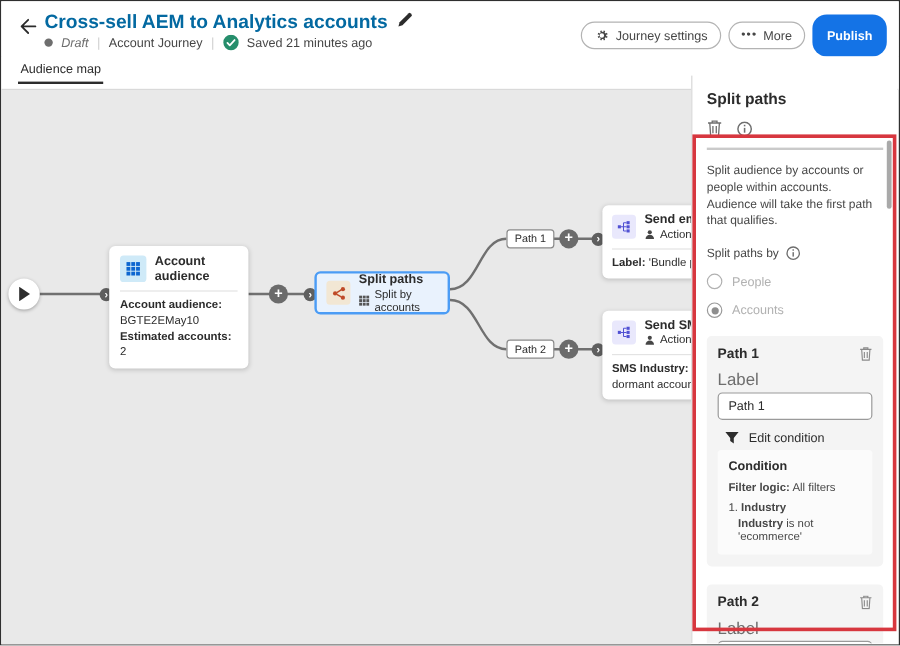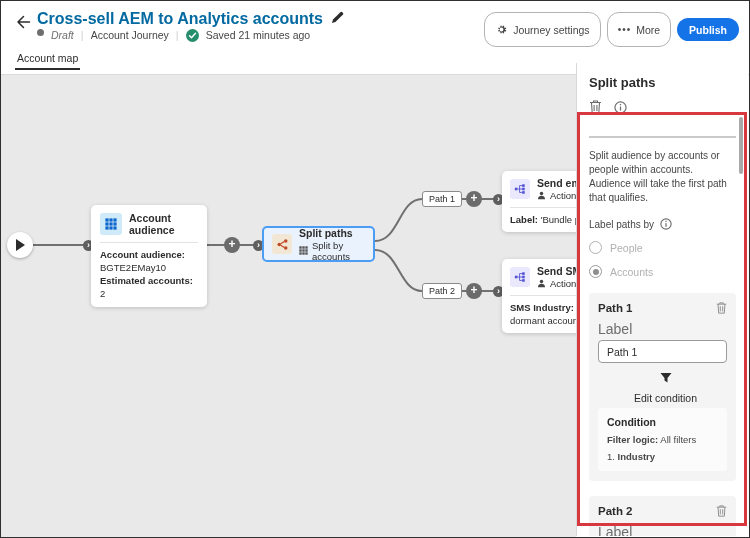--- a/index.html
+++ b/index.html
@@ -10,30 +10,30 @@
     font-family:"Liberation Sans", sans-serif; color:#2c2c2c;
   }
 
   
   .header { position:absolute; top:0; left:0; right:0; height:46px; background:#fff; }
   .back-btn { position:absolute; left:12px; top:13px; width:20px; height:20px; cursor:pointer;
               display:flex; align-items:center; justify-content:center; }
   .title-row { position:absolute; left:36px; top:9px; display:flex; align-items:center; gap:7px; }
   .page-title { font-size:16px; font-weight:700; color:#0369a1; }
   .pencil-btn { width:14px; height:14px; display:flex; align-items:center; justify-content:center; cursor:pointer; }
-  .status-row { position:absolute; left:36px; top:28px; display:flex; align-items:flex-start; gap:7px;
+  .status-row { position:absolute; left:36px; top:28px; display:flex; align-items:center; gap:7px;
                 font-size:10.5px; color:#464646; }
   .status-dot { width:7px; height:7px; border-radius:50%; background:#6e6e6e; }
   .status-draft { font-style:italic; color:#6e6e6e; }
   .status-sep { color:#d0d0d0; font-size:11px; }
   .hdr-buttons { position:absolute; right:10px; top:11px; display:flex; align-items:center; gap:6px; }
-  .btn-outline { display:flex; align-items:center; gap:5px; height:35px; padding:0 10px;
+  .btn-outline { display:flex; align-items:center; gap:5px; height:23px; padding:0 10px;
                  border:1px solid #b3b3b3; border-radius:12px; background:#fff;
                  font-size:10.5px; color:#464646; cursor:pointer; white-space:nowrap; }
-  .btn-primary { height:23px; padding:10px 12px; border:none; border-radius:12px; background:#1473e6;
+  .btn-primary { height:35px; padding:10px 12px; border:none; border-radius:12px; background:#1473e6;
                  color:#fff; font-size:10.5px; font-weight:700; cursor:pointer; display:flex; align-items:center; }
   .more-dots { font-size:10px; letter-spacing:1px; color:#464646; }
 
   
   .tabbar { position:absolute; top:46px; left:0; right:0; height:28px; background:#fff;
             border-bottom:1px solid #d9d9d9; }
   .tab { display:inline-block; margin-left:14px; padding:5px 2px 4px 2px; font-size:10.5px;
          color:#2c2c2c; border-bottom:2px solid #2c2c2c; cursor:pointer; }
 
   
@@ -65,37 +65,37 @@
   .node-email { left:501px; top:96px; width:98px; padding:6px 8px; white-space:nowrap; overflow:hidden; }
   .node-sms   { left:501px; top:184px; width:98px; padding:6px 8px; white-space:nowrap; overflow:hidden; }
   .bold { font-weight:700; }
 
   
   .panel { position:absolute; top:62px; right:1px; bottom:1px; width:172px; background:#fff;
            border-left:1px solid #d8d8d8; padding:10px 12px 0 12px; overflow:hidden; }
   .panel-title { font-size:13px; font-weight:700; color:#2c2c2c; margin-top:2px; }
   .panel-icons { display:flex; align-items:center; gap:12px; margin-top:10px; }
   .panel-icon-btn { cursor:pointer; display:flex; align-items:center; }
-  .panel-desc { border-top:2px solid #cacaca; margin-top:22px; padding-top:11px;
+  .panel-desc { border-top:2px solid #cacaca; margin-top:9px; padding-top:11px;
                 font-size:10px; line-height:14px; color:#464646; }
   .splitby-row { display:flex; align-items:center; gap:6px; margin-top:13px; font-size:10px; color:#464646; }
   .radio-row { display:flex; align-items:center; gap:8px; margin-top:11px; font-size:10.5px; color:#b1b1b1; }
   .radio { width:13px; height:13px; border-radius:50%; border:1.5px solid #b1b1b1; background:#fff;
            display:flex; align-items:center; justify-content:center; }
   .radio.sel { border-color:#9a9a9a; }
   .radio.sel::after { content:""; width:6px; height:6px; border-radius:50%; background:#8e8e8e; }
   .path-card { background:#f4f4f4; border-radius:4px; margin-top:15px; padding:9px 9px 10px 9px; }
   .path-card-hd { display:flex; align-items:center; justify-content:space-between; }
   .path-card-title { font-size:11.5px; font-weight:700; color:#2c2c2c; }
   .field-label { font-size:14px; color:#6e6e6e; margin-top:7px; }
   .path-input { width:100%; height:23px; border:1px solid #9a9a9a; border-radius:4px; background:#fff;
                 padding:0 8px; font-size:10.5px; color:#2c2c2c; margin-top:3px;
                 font-family:"Liberation Sans", sans-serif; }
   .edit-cond { display:flex; align-items:center; gap:8px; margin:9px 0 0 6px; font-size:10.5px;
-               color:#2c2c2c; cursor:pointer;flex-direction:column; }
+               color:#2c2c2c; cursor:pointer; }
   .cond-box { background:#fbfbfb; border-radius:3px; margin-top:4px; padding:8px 9px 9px 9px; }
   .cond-title { font-size:10.5px; font-weight:700; color:#2c2c2c; }
   .cond-line { font-size:9.5px; color:#464646; margin-top:6px; }
   .cond-sub { font-size:9.5px; color:#464646; margin-top:2px; padding-left:8px; }
 
   
   .red-annotation { position:absolute; left:576px; top:111px; width:170px; height:414px;
                     border:3px solid #d7373f; pointer-events:none; z-index:40; }
   .scroll-thumb { position:absolute; left:738px; top:116px; width:4px; height:57px;
                   background:#a9a9a9; border-radius:2px; z-index:30; cursor:pointer; }
@@ -150,21 +150,21 @@
         <span class="more-dots">•••</span>
         <span>More</span>
       </button>
       <button class="btn-primary">
         <span>Publish</span>
       </button>
     </div>
   </div>
 
   <div class="tabbar">
-    <span class="tab">Account map</span>
+    <span class="tab">Audience map</span>
   </div>
 
   <div class="canvas">
     <svg class="wires" width="575" height="462">
       <path d="M32 170 H88" stroke="#707070" stroke-width="2" fill="none"></path>
       <path d="M206 170 H261" stroke="#707070" stroke-width="2" fill="none"></path>
       <path d="M374 166 C398 166 398 124 421 124" stroke="#707070" stroke-width="2" fill="none"></path>
       <path d="M374 175 C398 175 398 216 421 216" stroke="#707070" stroke-width="2" fill="none"></path>
       <path d="M450 124 H499" stroke="#707070" stroke-width="2" fill="none"></path>
       <path d="M450 216 H499" stroke="#707070" stroke-width="2" fill="none"></path>
@@ -331,21 +331,21 @@
               <rect x="6.3" y="6" width="1.4" height="4.3" fill="#6e6e6e"></rect>
               <rect x="6.3" y="3.2" width="1.4" height="1.4" fill="#6e6e6e"></rect>
             </svg>
         </span>
       </span>
     </div>
 
     <div class="panel-desc">Split audience by accounts or people within accounts. Audience will take the first path that qualifies.</div>
 
     <div class="splitby-row">
-      <span>Label paths by</span>
+      <span>Split paths by</span>
       <span style="display:flex;">
         <svg width="12" height="12" viewBox="0 0 14 14">
             <circle cx="7" cy="7" r="6" fill="none" stroke="#6e6e6e" stroke-width="1.3"></circle>
             <rect x="6.3" y="6" width="1.4" height="4.3" fill="#6e6e6e"></rect>
             <rect x="6.3" y="3.2" width="1.4" height="1.4" fill="#6e6e6e"></rect>
           </svg>
       </span>
     </div>
 
     <div class="radio-row">
@@ -381,20 +381,23 @@
       <div class="cond-box">
         <div class="cond-title">Condition</div>
         <div class="cond-line">
           <span class="bold">Filter logic:</span>
           <span>All filters</span>
         </div>
         <div class="cond-line">
           <span>1.</span>
           <span class="bold">Industry</span>
         </div>
+        <div class="cond-sub">
+          <span class="bold">Industry</span><span> is not 'ecommerce'</span>
+        </div>
       </div>
     </div>
 
     <div class="path-card">
       <div class="path-card-hd">
         <span class="path-card-title">Path 2</span>
         <span class="panel-icon-btn">
           <span style="display:flex;">
             <svg width="11" height="12" viewBox="0 0 12 14">
                 <path d="M.5 2.5h11M4 2.5V1h4v1.5M2 2.5l.7 10.5h6.6L10 2.5M4.6 5v6M7.4 5v6" stroke="#8a8a8a" stroke-width="1.1" fill="none"></path>

